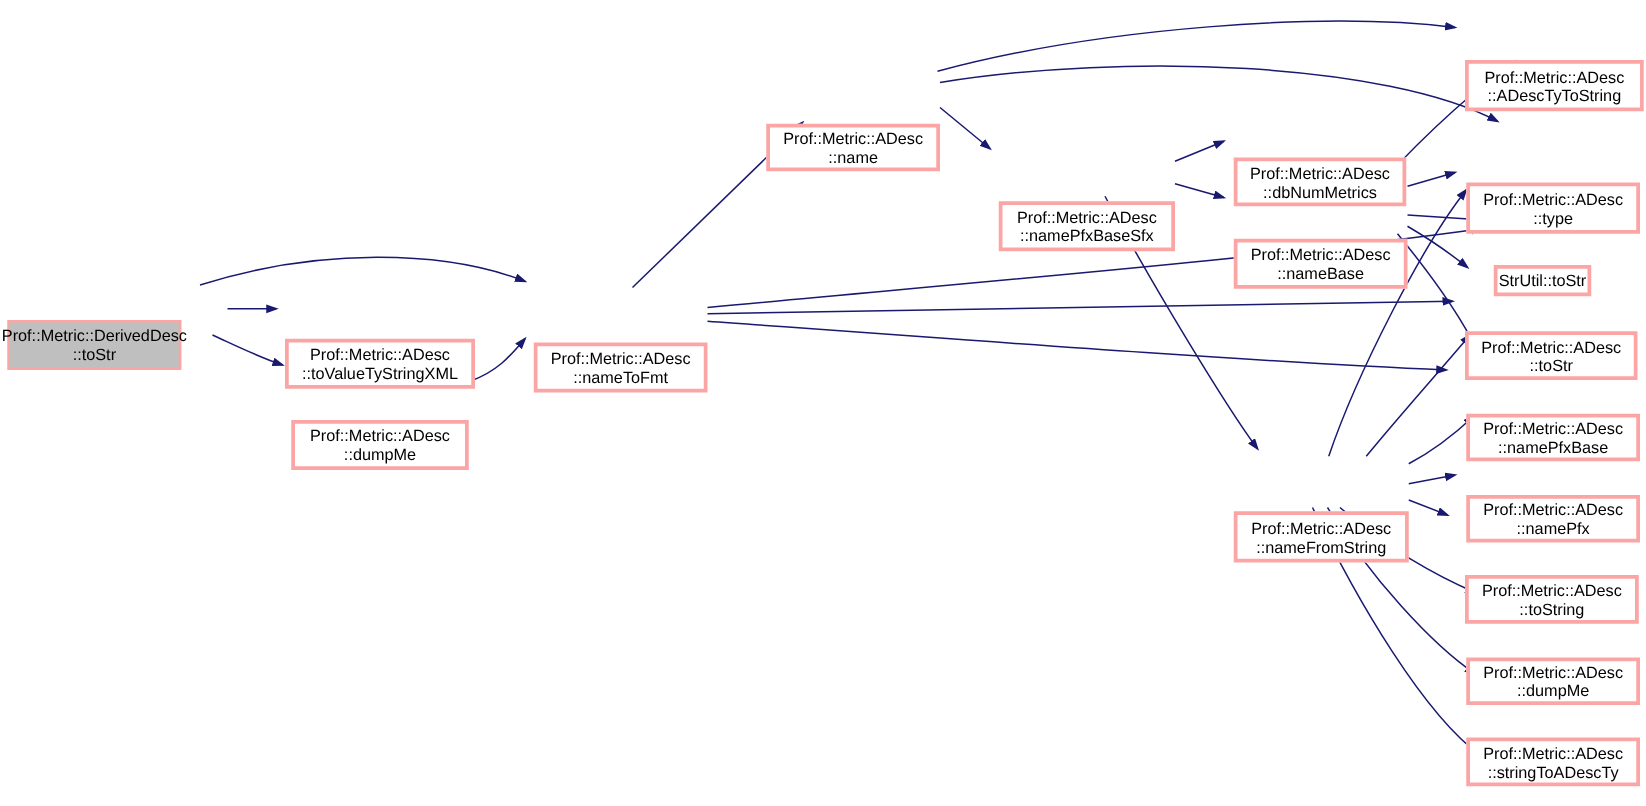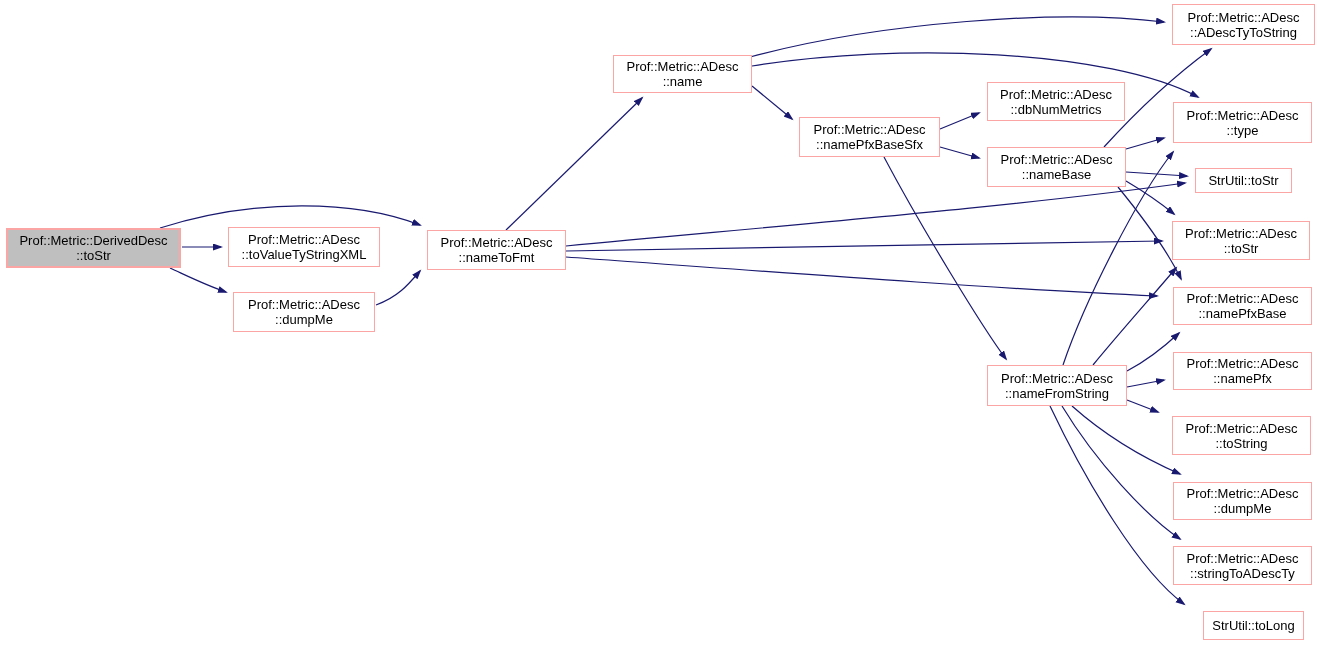--- a/index.html
+++ b/index.html
@@ -7,26 +7,27 @@
     position:relative;
     width:1317px;height:645px;
     background:#ffffff;
     font-family:"Liberation Sans", sans-serif;
     overflow:hidden;
   }
   #edges{position:absolute;left:0;top:0;width:1317px;height:645px;}
   .node{
     position:absolute;
     background:#ffffff;
-    border:1px solid #fca5a5;
+    border:3px solid #fca5a5;
     display:flex;flex-direction:column;justify-content:center;align-items:center;
     font-size:13px;line-height:15px;color:#000000;
     text-align:center;white-space:nowrap;
     box-sizing:border-box;
     cursor:pointer;
+    margin-top:44px;
   }
   .node.hl{
     background:#bfbfbf;
     border-width:2px;
   }
   .nl{pointer-events:none;}
 </style>
 </head>
 <body>
 
@@ -61,21 +62,21 @@
         <path d="M1093,365 C1120,332 1155,293 1176,268" fill="none" stroke="#191970" stroke-width="1.2" marker-end="url(#arrow)"></path>
         <path d="M1127,371 C1148,360 1164,347 1179,333" fill="none" stroke="#191970" stroke-width="1.2" marker-end="url(#arrow)"></path>
         <path d="M1127,387 L1164,380" fill="none" stroke="#191970" stroke-width="1.2" marker-end="url(#arrow)"></path>
         <path d="M1127,400 L1158,412" fill="none" stroke="#191970" stroke-width="1.2" marker-end="url(#arrow)"></path>
         <path d="M1072,406 C1108,438 1150,461 1180,474" fill="none" stroke="#191970" stroke-width="1.2" marker-end="url(#arrow)"></path>
         <path d="M1062,406 C1096,462 1146,516 1180,539" fill="none" stroke="#191970" stroke-width="1.2" marker-end="url(#arrow)"></path>
         <path d="M1050,406 C1086,482 1140,572 1184,604" fill="none" stroke="#191970" stroke-width="1.2" marker-end="url(#arrow)"></path>
       </g>
   </svg>
   <div id="node-layer">
-      <div class="node hl" style="left: 6px; top: 228px; width: 175px; height: 40px;">
+      <div class="node hl" style="left: 6px; top: 212px; width: 139px; height: 40px;">
         <div class="nl">Prof::Metric::DerivedDesc</div>
         <div class="nl">::toStr</div>
       </div>
       <div class="node" style="left: 228px; top: 227px; width: 152px; height: 40px;">
         <div class="nl">Prof::Metric::ADesc</div>
         <div class="nl">::toValueTyStringXML</div>
       </div>
       <div class="node" style="left: 233px; top: 292px; width: 142px; height: 40px;">
         <div class="nl">Prof::Metric::ADesc</div>
         <div class="nl">::dumpMe</div>
@@ -105,21 +106,21 @@
         <div class="nl">::nameFromString</div>
       </div>
       <div class="node" style="left: 1172px; top: 4px; width: 143px; height: 41px;">
         <div class="nl">Prof::Metric::ADesc</div>
         <div class="nl">::ADescTyToString</div>
       </div>
       <div class="node" style="left: 1173px; top: 102px; width: 139px; height: 41px;">
         <div class="nl">Prof::Metric::ADesc</div>
         <div class="nl">::type</div>
       </div>
-      <div class="node" style="left: 1195px; top: 168px; width: 97px; height: 25px;">
+      <div class="node" style="left: 1195px; top: 168px; width: 78px; height: 25px;">
         <div class="nl">StrUtil::toStr</div>
       </div>
       <div class="node" style="left: 1172px; top: 221px; width: 138px; height: 39px;">
         <div class="nl">Prof::Metric::ADesc</div>
         <div class="nl">::toStr</div>
       </div>
       <div class="node" style="left: 1173px; top: 287px; width: 139px; height: 38px;">
         <div class="nl">Prof::Metric::ADesc</div>
         <div class="nl">::namePfxBase</div>
       </div>

